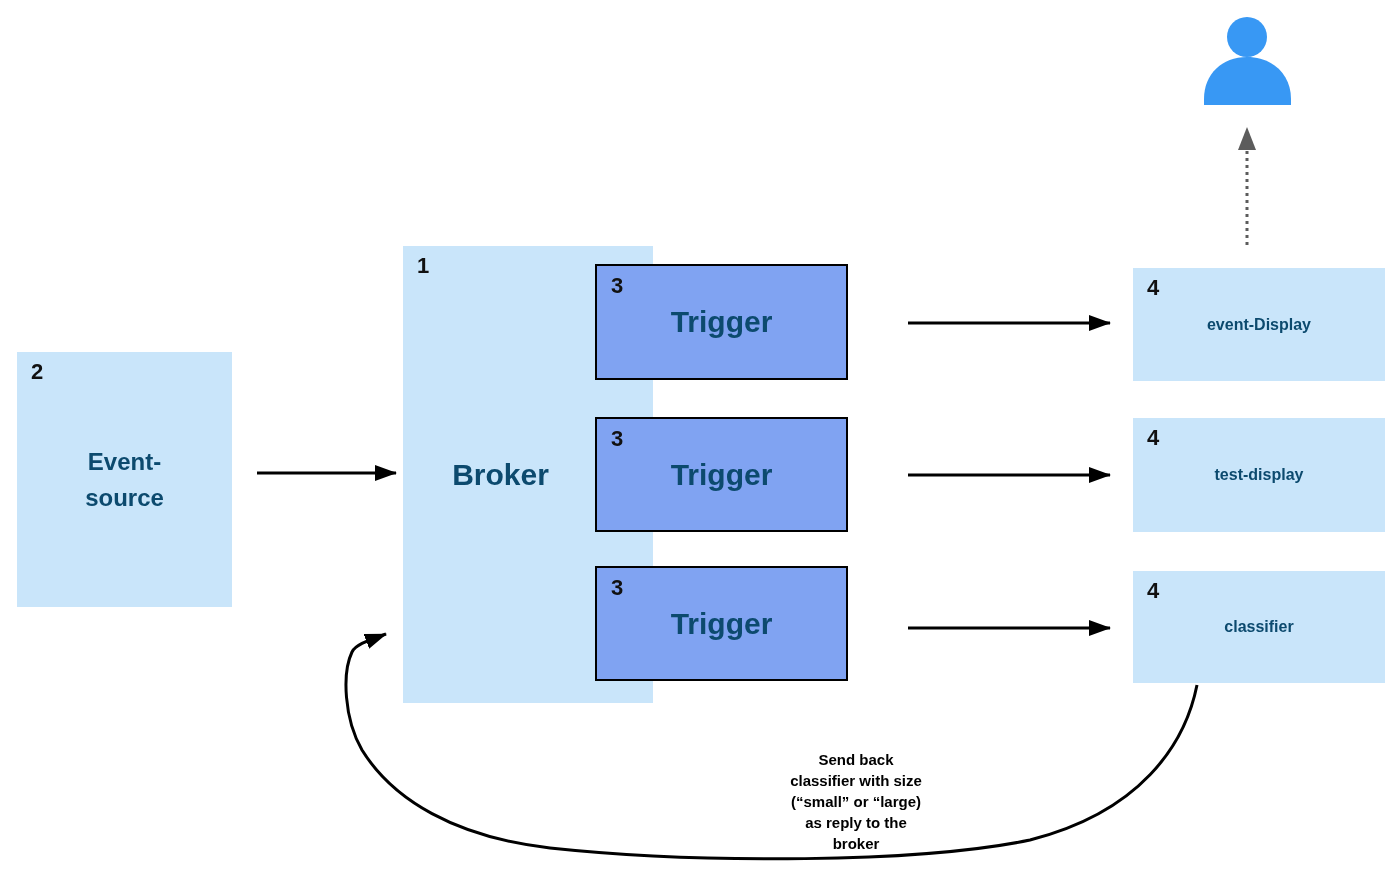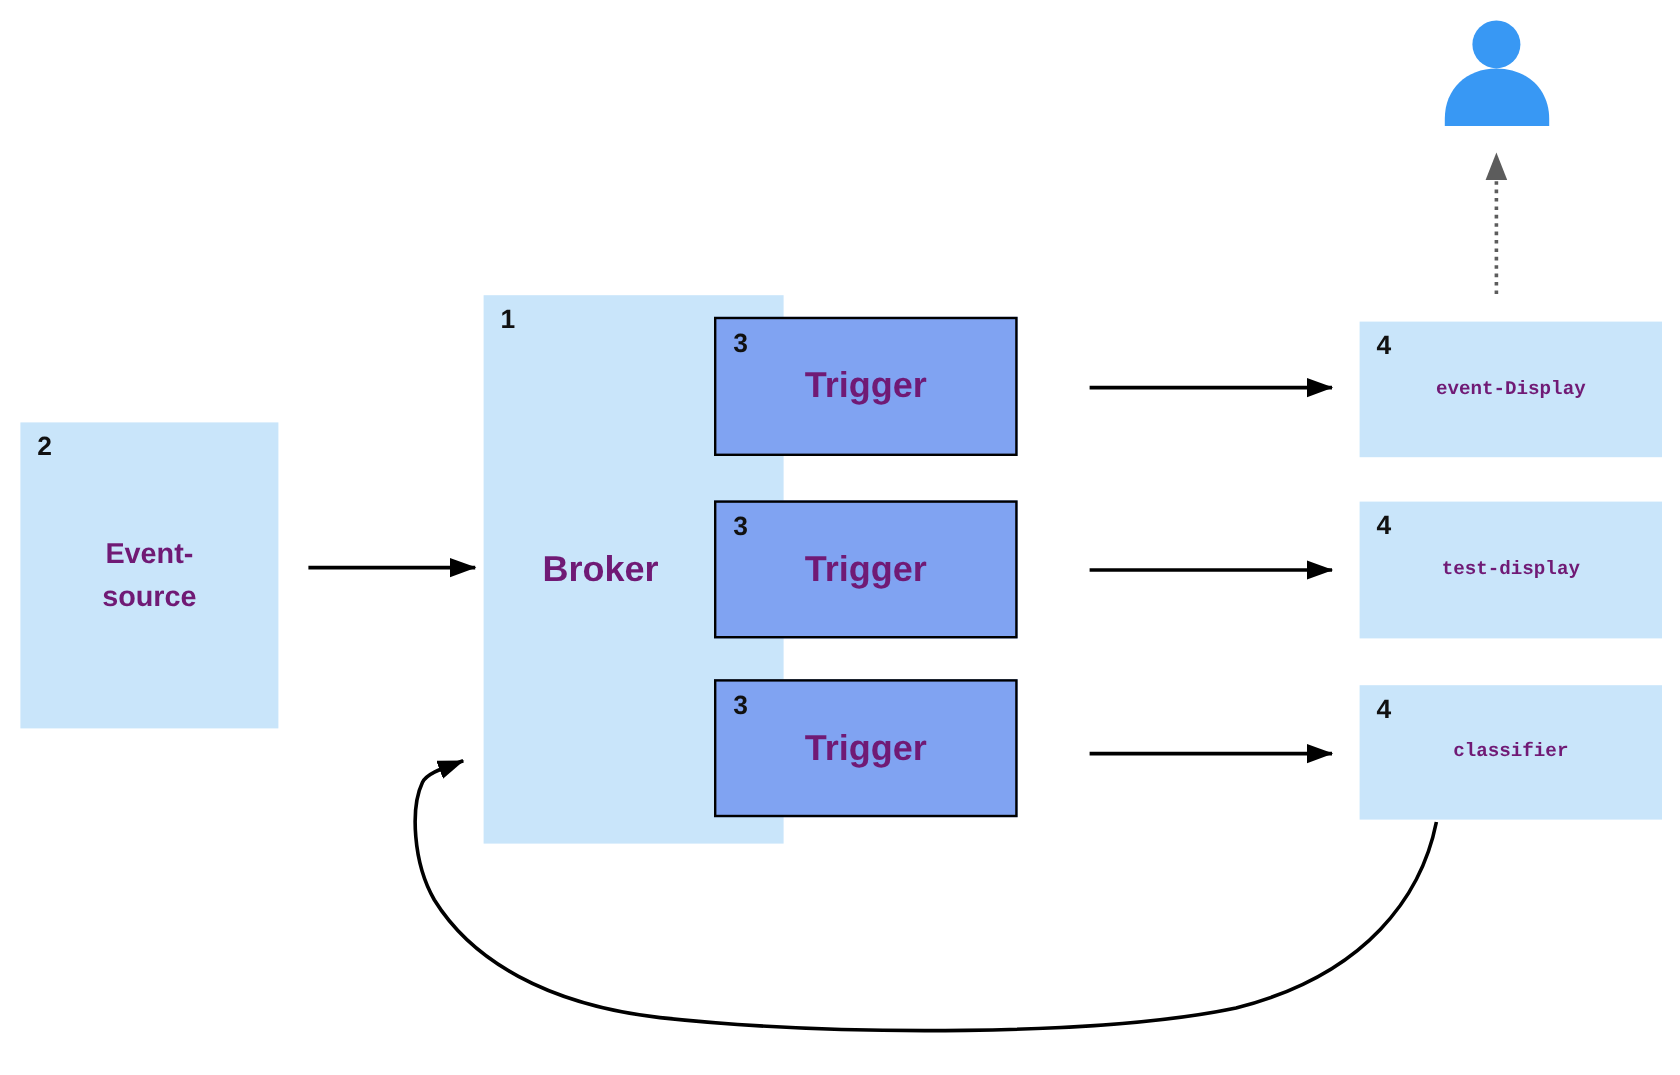--- a/index.html
+++ b/index.html
@@ -37,36 +37,35 @@
   }
   .label-wrap {
     position: absolute;
     inset: 0;
     display: flex;
     align-items: center;
     justify-content: center;
   }
   .label {
     text-align: center;
-    color: #701a75;
+    color: #0c4a6e;
     font-weight: 700;
   }
   .label.xl {
     font-size: 24px;
     line-height: 1.5;
     max-width: 150px;
   }
   .label.lg {
     font-size: 30px;
     line-height: 1.2;
   }
   .label.sm {
     font-size: 16px;
     line-height: 1.2;
-    font-family: Liberation Mono, monospace;
   }
   
   #broker .label-wrap { width: 195px; }
 
   svg.overlay {
     position: absolute;
     left: 0;
     top: 0;
     width: 1400px;
     height: 896px;
@@ -155,20 +154,25 @@
       <div class="label sm">test-display</div>
     </div>
   </div>
   <div class="box light" style="left:1133px; top:571px; width:252px; height:112px;">
     <span class="num">4</span>
     <div class="label-wrap">
       <div class="label sm">classifier</div>
     </div>
   </div>
 
+  <div class="note">Send back
+classifier with size
+(“small” or “large)
+as reply to the
+broker</div>
 
   <svg class="overlay" viewBox="0 0 1400 896" xmlns="http://www.w3.org/2000/svg">
     <defs>
       <marker id="mArrowBlack" markerUnits="userSpaceOnUse" markerWidth="24" markerHeight="18" refX="21" refY="8" orient="auto">
         <path class="arrow-head" d="M0,0 L22,8 L0,16 Z"></path>
       </marker>
     </defs>
 
     <line class="arrow-line" x1="257" y1="473" x2="396" y2="473" marker-end="url(#mArrowBlack)"></line>
 

